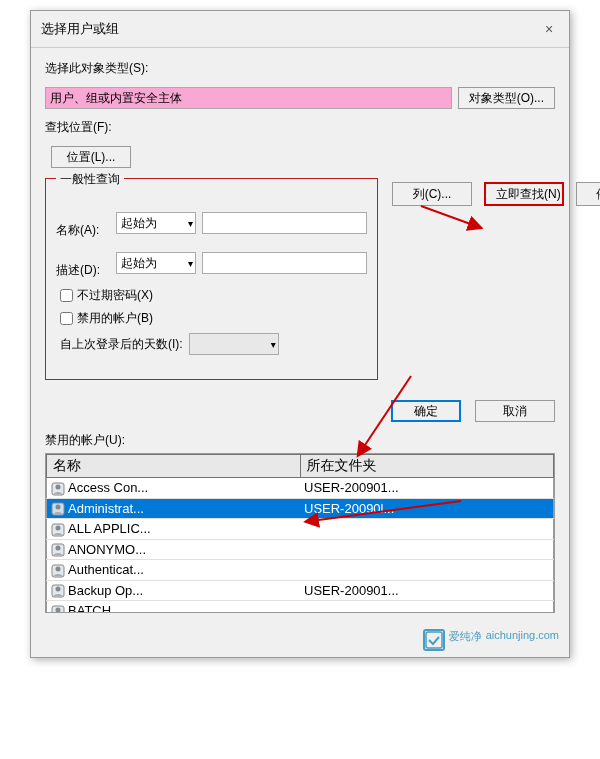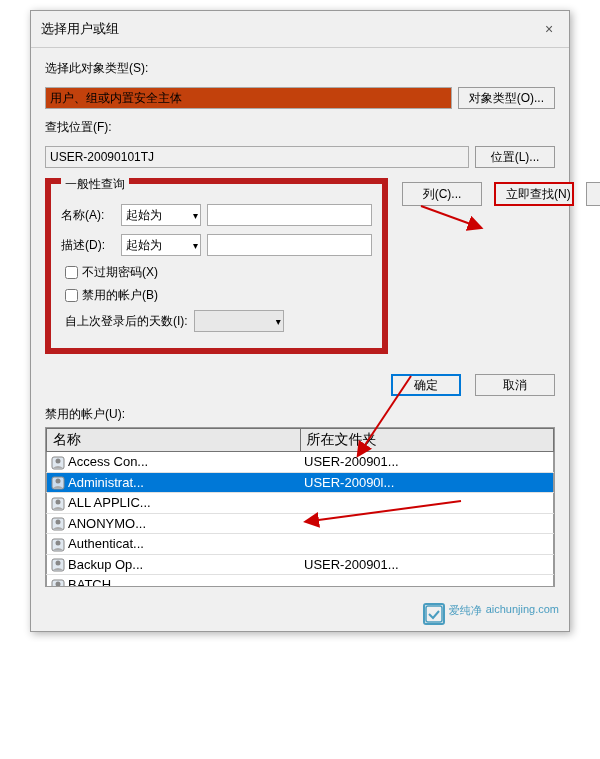--- a/index.html
+++ b/index.html
@@ -65,22 +65,22 @@
       padding: 0 10px;
       font-size: 12px;
       background: #f0f0f0;
       border: 1px solid #999;
       cursor: pointer;
       white-space: nowrap;
       margin-left: 6px;
       min-width: 80px;
     }
     .section-box {
-      border: 6px solid #b91c1c;
-      padding: 16px 10px;
+      border: 1px solid #b91c1c;
+      padding: 24px 10px;
       margin-bottom: 10px;
       position: relative;
     }
     .section-title {
       position: absolute;
       top: -8px;
       left: 10px;
       background: #f0f0f0;
       padding: 0 4px;
       font-size: 12px;
@@ -89,20 +89,21 @@
       padding-top: 4px;
     }
     .general-row {
       display: flex;
       align-items: center;
       margin-bottom: 8px;
     }
     .general-label {
       width: 60px;
       font-size: 12px;
+      margin-top: 15px;
     }
     .select-box {
       width: 80px;
       height: 22px;
       border: 1px solid #aaa;
       background: #fff;
       font-size: 12px;
       appearance: none;
       -webkit-appearance: none;
       padding: 0 4px;
@@ -255,29 +256,28 @@
       <span>×</span>
     </div>
   </div>
 
   <div class="dialog-body">
 
     <div class="form-row">
       <span class="form-label">选择此对象类型(S):</span>
     </div>
     <div class="form-row" style="margin-bottom:10px;">
-      <input class="form-input" type="text" readonly="" style="background: #c2410c;" value="用户、组或内置安全主体">
+      <input class="form-input" type="text" readonly="" style="background: #f9a8d4;" value="用户、组或内置安全主体">
       <button class="btn">对象类型(O)...</button>
     </div>
 
     <div class="form-row">
       <span class="form-label">查找位置(F):</span>
     </div>
     <div class="form-row" style="margin-bottom:10px;">
-      <input class="form-input" type="text" readonly="" style="background: rgb(240, 240, 240);" value="USER-20090101TJ">
       <button class="btn">位置(L)...</button>
     </div>
 
     <div style="display:flex; gap:8px; margin-bottom:10px;">
       <div style="flex:1;">
         <div class="section-box">
           <span class="section-title">一般性查询</span>
           <div class="section-inner">
 
             <div class="general-row">

